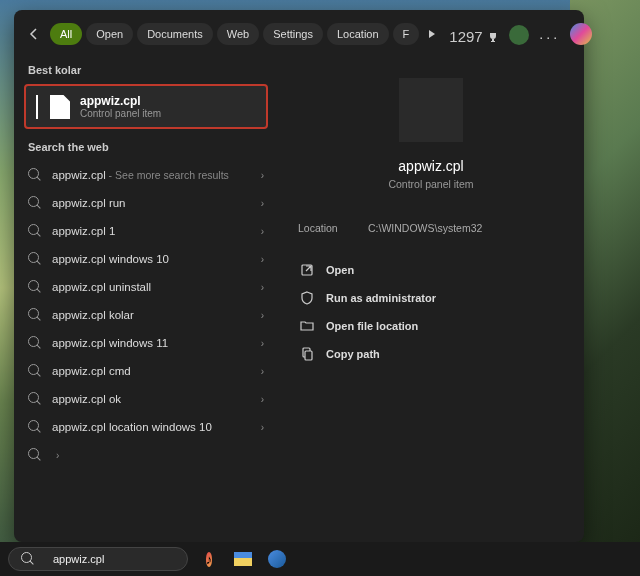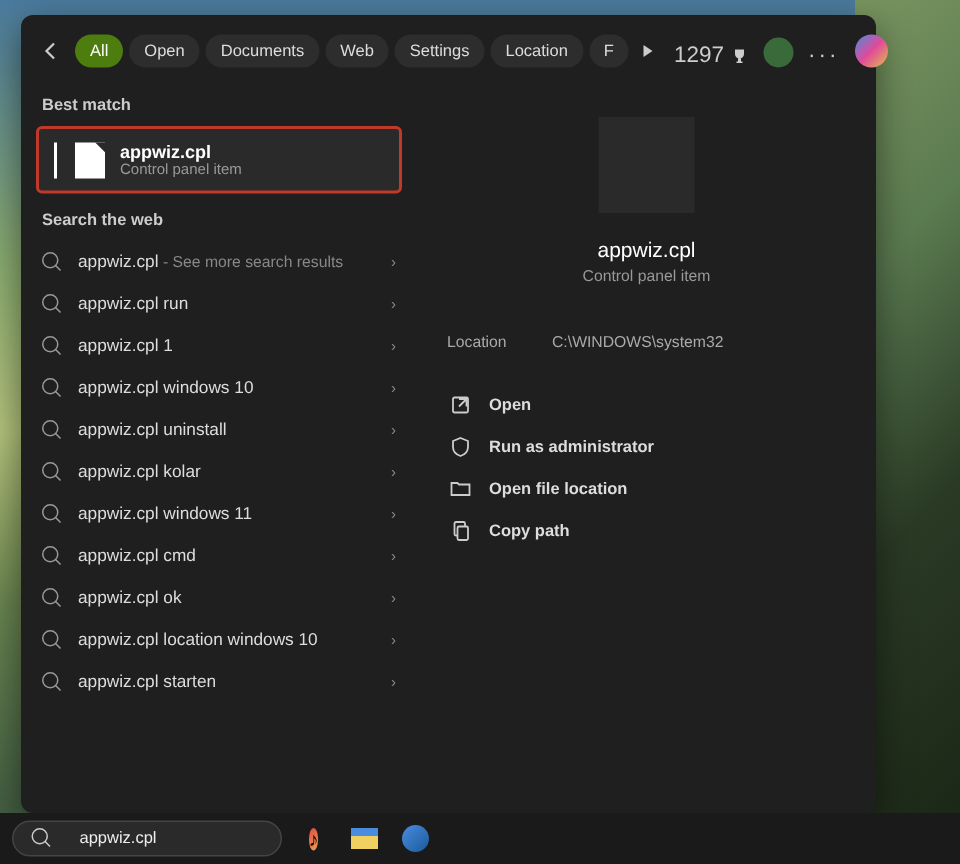--- a/index.html
+++ b/index.html
@@ -89,21 +89,21 @@
           </svg>
       </div>
       <div class="avatar"></div>
       <div class="more-dots">···</div>
       <div class="copilot"></div>
     </div>
   </div>
 
   <div class="panel-body">
     <div class="left-col">
-      <div class="section-label">Best match</div>
+      <div class="section-label">Best kolar</div>
       <div class="best-match-card">
         <div class="best-match-bar"></div>
         <div class="file-icon"></div>
         <div class="best-match-text">
           <div class="title">appwiz.cpl</div>
           <div class="subtitle">Control panel item</div>
         </div>
       </div>
 
       <div class="section-label">Search the web</div>
@@ -153,21 +153,20 @@
             <div class="web-text"><span class="q">appwiz.cpl </span><span class="bold">ok</span><span class="dim"></span></div>
             <div class="chev">›</div>
           </div>
           <div class="web-item">
             <div class="search-glyph"></div>
             <div class="web-text"><span class="q">appwiz.cpl </span><span class="bold">location windows 10</span><span class="dim"></span></div>
             <div class="chev">›</div>
           </div>
           <div class="web-item">
             <div class="search-glyph"></div>
-            <div class="web-text"><span class="q">appwiz.cpl </span><span class="bold">starten</span><span class="dim"></span></div>
             <div class="chev">›</div>
           </div>
         </div>
     </div>
 
     <div class="right-col">
       <div class="preview-thumb"></div>
       <div class="preview-title">appwiz.cpl</div>
       <div class="preview-subtitle">Control panel item</div>
       <div class="location-row">

